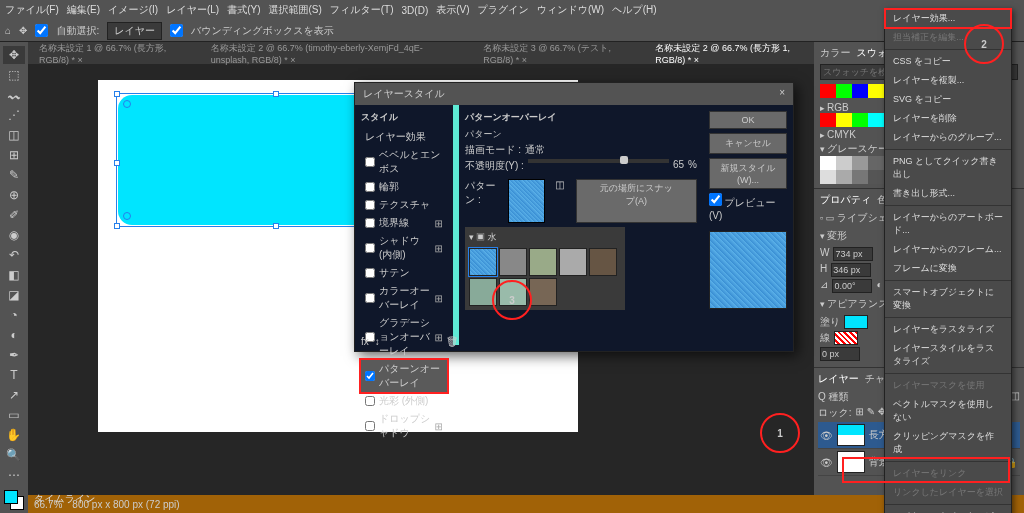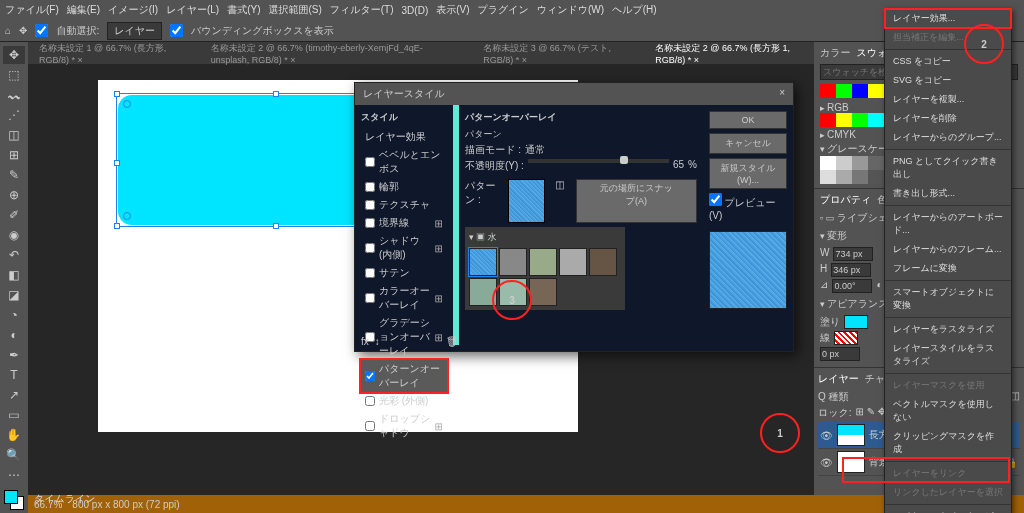--- a/index.html
+++ b/index.html
@@ -373,22 +373,22 @@
       <div class="preview"></div>
     </div>
   </div>
 </div>
 
 <div class="context-menu" id="ctxmenu">
     <div class="cm-item cm-highlight">レイヤー効果...</div>
     <div class="cm-item dis">担当補正を編集...</div>
     <div class="cm-sep"></div>
     <div class="cm-item">CSS をコピー</div>
+    <div class="cm-item">レイヤーを複製...</div>
     <div class="cm-item">SVG をコピー</div>
-    <div class="cm-item">レイヤーを複製...</div>
     <div class="cm-item">レイヤーを削除</div>
     <div class="cm-item">レイヤーからのグループ...</div>
     <div class="cm-sep"></div>
     <div class="cm-item">PNG としてクイック書き出し</div>
     <div class="cm-item">書き出し形式...</div>
     <div class="cm-sep"></div>
     <div class="cm-item">レイヤーからのアートボード...</div>
     <div class="cm-item">レイヤーからのフレーム...</div>
     <div class="cm-item">フレームに変換</div>
     <div class="cm-sep"></div>

